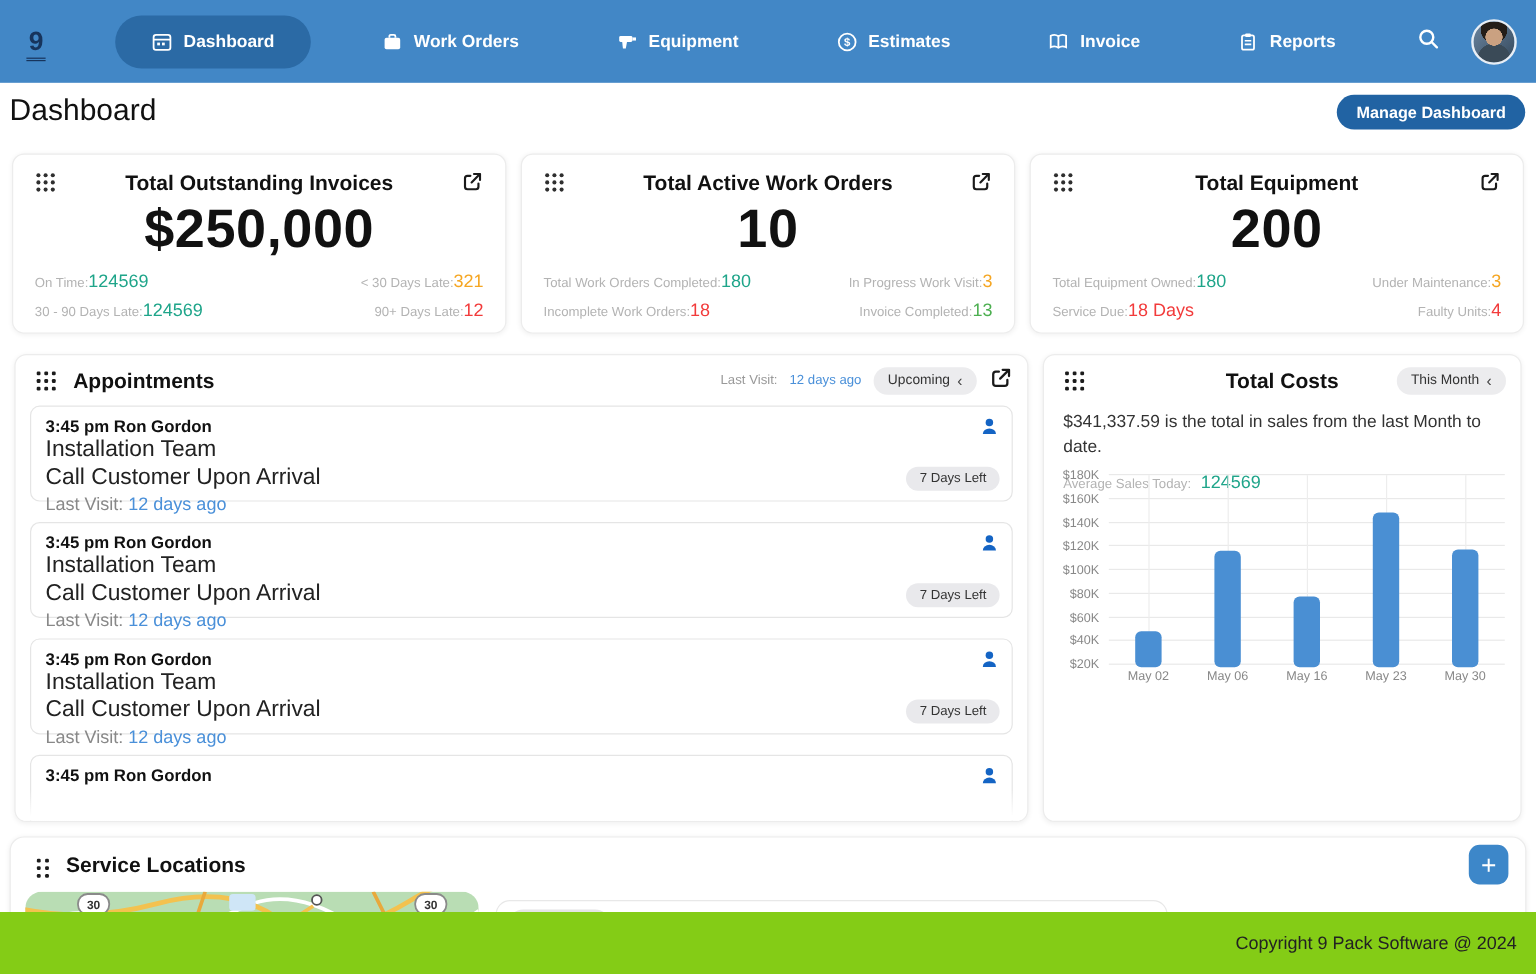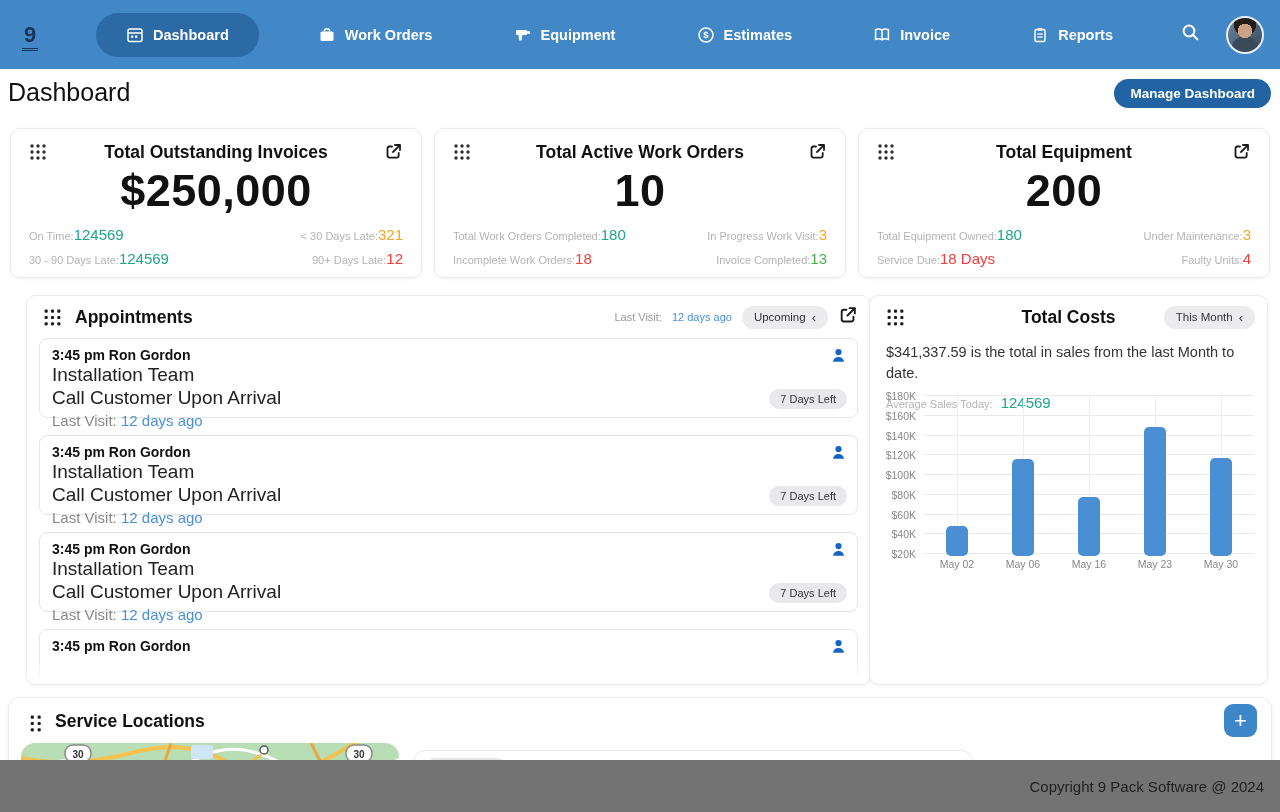--- a/index.html
+++ b/index.html
@@ -46,21 +46,21 @@
     color:#111; line-height:1.1; margin-top:2px; }
   .card-stats { position:absolute; left:18px; right:18px; bottom:10px; }
   .stat-row { display:flex; justify-content:space-between; margin-top:7px; align-items:baseline; }
   .stat-pair { display:flex; gap:0; align-items:baseline; }
   .stat-label { font-size:11px; color:#b3b3b3; }
   .stat-val { font-size:15px; font-weight:500; }
 
   
   .panel { position:absolute; background:#fff; border:1px solid #ececec; border-radius:10px;
     box-shadow:0 1px 4px rgba(0,0,0,.06); overflow:hidden; }
-  .appts { left:26px; top:295px; width:845px; height:390px; }
+  .appts { left:12px; top:295px; width:845px; height:390px; }
   .costs { left:869px; top:295px; width:399px; height:390px; }
   .panel-head { position:relative; height:42px; }
   .panel-title { position:absolute; left:48px; top:11px; font-size:17.5px; font-weight:700; color:#111; }
   .panel-drag { position:absolute; left:16px; top:12px; cursor:grab; }
   .head-right { position:absolute; right:12px; top:0; height:42px; display:flex;
     align-items:center; gap:10px; }
   .lv-label { font-size:11px; color:#999; }
   .lv-value { font-size:11px; color:#4a90d9; }
   .pill-filter { background:#ececee; border-radius:13px; padding:5px 12px; font-size:11.5px;
     color:#333; display:flex; align-items:center; gap:6px; cursor:pointer; }
@@ -113,21 +113,21 @@
   .svc-card { position:absolute; left:404px; top:52px; width:560px; height:60px; background:#fff;
     border:1px solid #e8e8e8; border-radius:12px; padding:7px 10px; display:flex;
     align-items:flex-start; gap:14px; }
   .svc-pill { background:#e4e4e6; border-radius:12px; height:24px; width:84px; display:flex;
     align-items:center; justify-content:space-around; padding:0 8px; cursor:pointer; }
   .svc-pill .dot-blue { width:13px; height:13px; border-radius:50%; background:#4a90d9; }
   .svc-pill .dot-tan { width:16px; height:9px; border-radius:3px; background:#b59a6d; }
   .svc-card-title { font-size:17px; font-weight:700; color:#111; padding-top:3px; }
 
   
-  .footer { position:absolute; left:0; top:760px; width:1280px; height:52px; background:#737373;
+  .footer { position:absolute; left:0; top:760px; width:1280px; height:52px; background:#84cc16;
     z-index:10; display:flex; align-items:center; justify-content:flex-end; padding-right:16px; }
   .footer span { font-size:15px; color:#222; }
 </style>
 </head>
 <body>
 
 <div class="nav">
   <div class="logo"><span>9</span></div>
   <div class="tabs">
     <div class="tab active">

